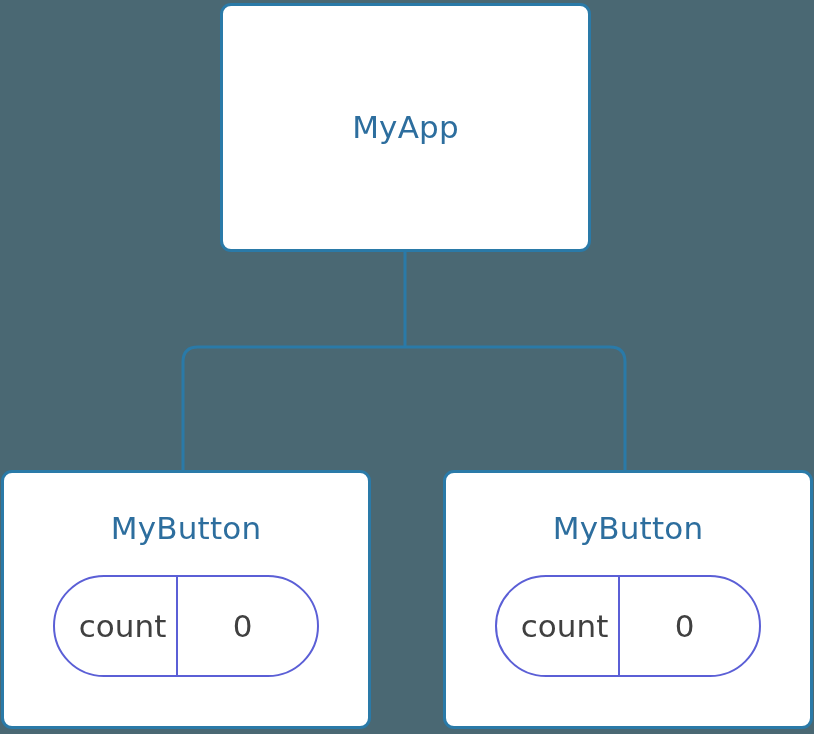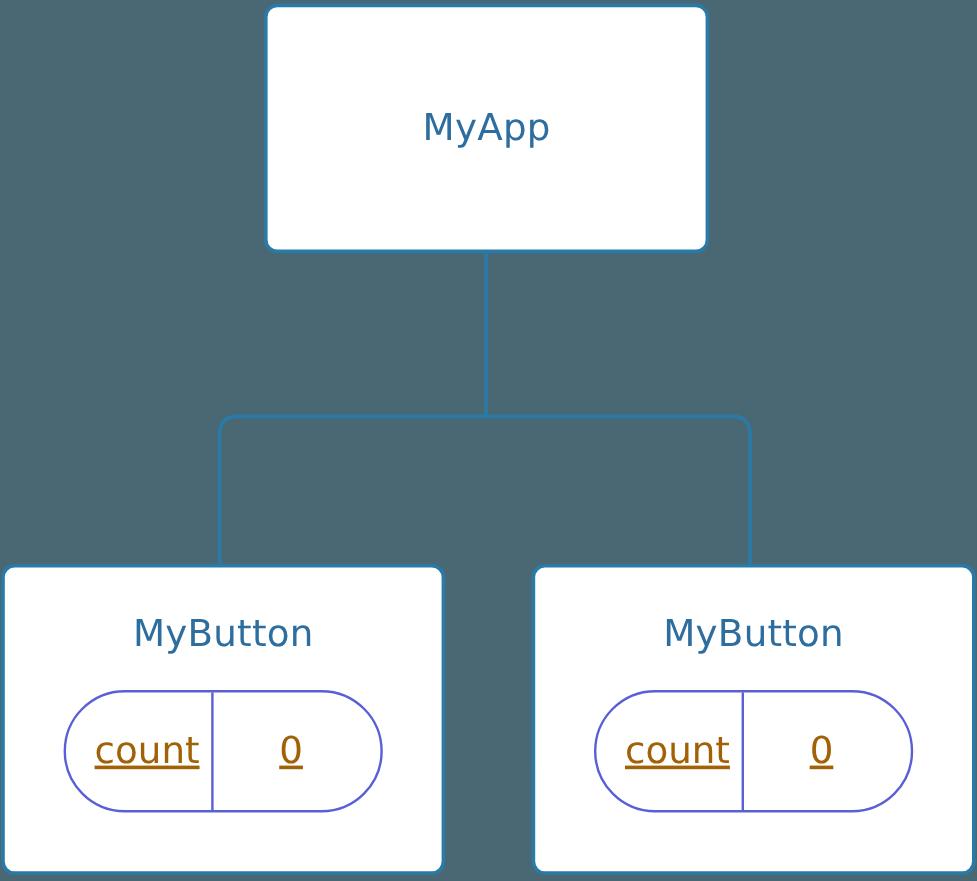--- a/index.html
+++ b/index.html
@@ -37,21 +37,21 @@
     box-sizing: border-box;
     display: flex;
     flex-direction: column;
     align-items: center;
   }
 
   .node-root {
     left: 220px;
     top: 3px;
     width: 371px;
-    height: 208px;
+    height: 249px;
     justify-content: center;
   }
 
   .node-child-left {
     left: 1px;
     top: 470px;
     width: 370px;
     height: 259px;
     padding-top: 40px;
   }
@@ -84,25 +84,24 @@
     display: flex;
     align-items: stretch;
     background: transparent;
   }
 
   .pill-label,
   .pill-value {
     display: flex;
     align-items: center;
     justify-content: center;
-    color: #a16207;
+    color: #404040;
     font-size: 31px;
     line-height: 1;
     white-space: nowrap;
-    text-decoration: underline;
   }
 
   .pill-label {
     flex: 0 0 47%;
     border-right: 2px solid #5b5fd6;
     padding-left: 14px;
     box-sizing: border-box;
   }
 
   .pill-value {

